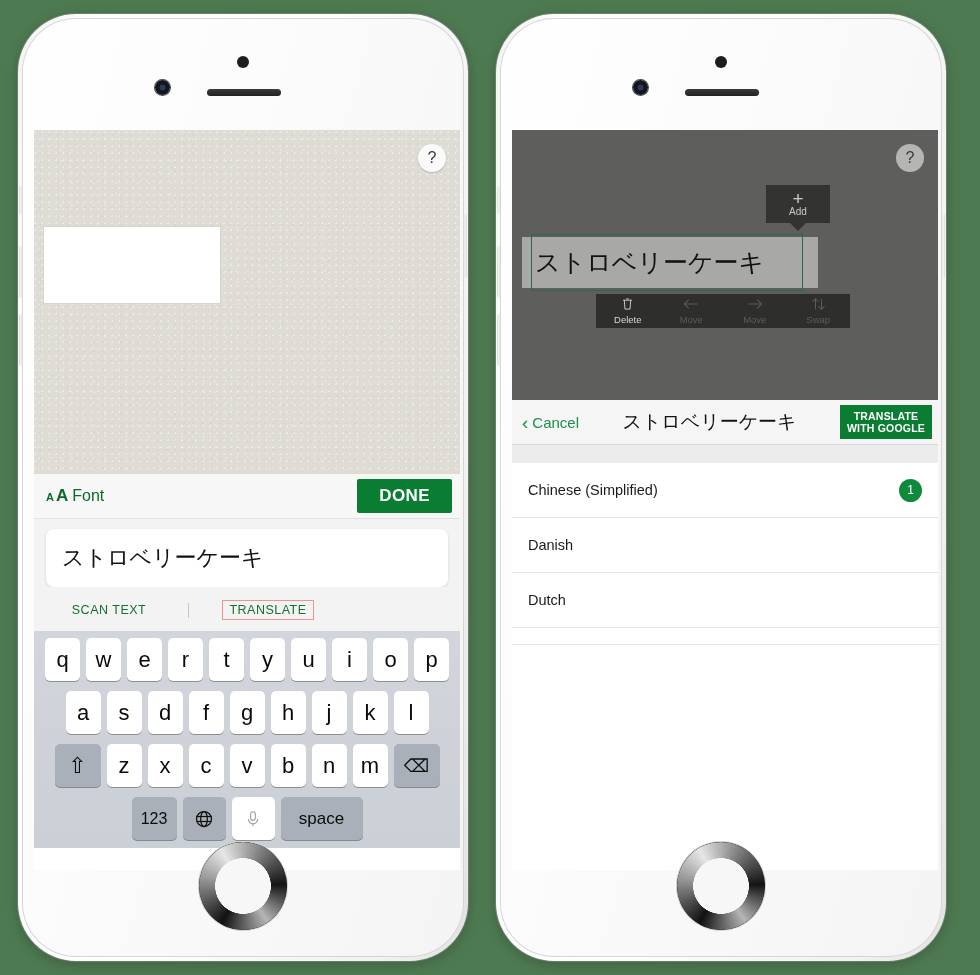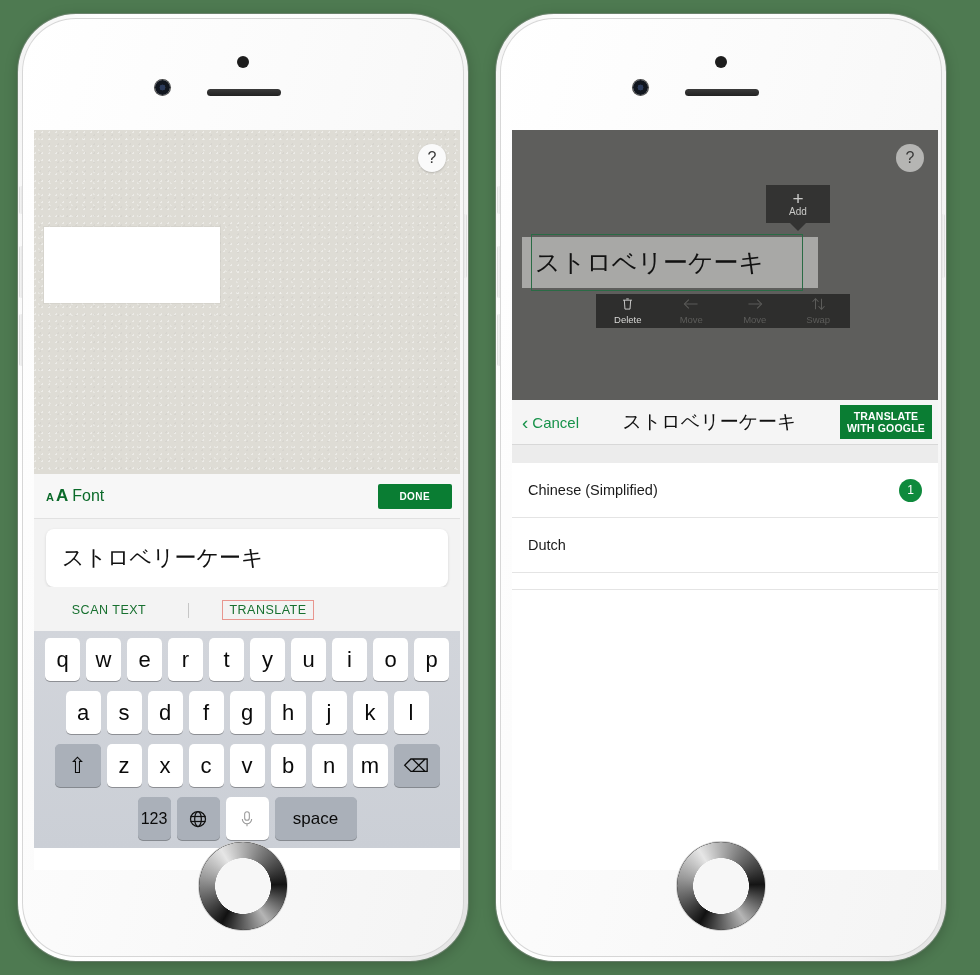--- a/index.html
+++ b/index.html
@@ -125,21 +125,21 @@
     border-bottom:1px solid #e1e1e1;
     display:flex;align-items:center;justify-content:space-between;
     padding:0 8px 0 12px;
   }
   .font-label {
     color:#0b6a2a; font-size:16px; display:flex; align-items:baseline; gap:4px;
   }
   .font-label .aa-small{font-size:11px;font-weight:700;}
   .font-label .aa-big{font-size:17px;font-weight:700;margin-left:-2px;}
   .done-btn {
-    background:#0a7d33; color:#fff; font-size:10px; font-weight:700;
+    background:#0a7d33; color:#fff; font-size:17px; font-weight:700;
     letter-spacing:.4px; padding:7px 22px; border-radius:2px;
   }
 
   .edit-zone { background:#f3f3f3; padding:10px 12px 0 12px; }
   .text-input {
     background:#fff; border-radius:8px;
     box-shadow:0 1px 3px rgba(0,0,0,.13);
     height:58px; display:flex; align-items:center;
     padding:0 16px; font-size:22px; color:#111;
   }
@@ -167,21 +167,21 @@
     background:#fff; border-radius:5px;
     box-shadow:0 1px 0 #8d8f94;
     height:43px; width:35px;
     display:flex;align-items:center;justify-content:center;
     font-size:22px; color:#0a0a0a;
   }
   .key.dark{ background:#aab0b9; box-shadow:0 1px 0 #85898f; }
   .key.wide{ width:46px; }
   .key.space{ width:170px; font-size:17px; }
   .key.ret{ width:82px; font-size:17px; background:#aab0b9; box-shadow:0 1px 0 #85898f; }
-  .key.num{ width:33px; font-size:16px; background:#aab0b9; box-shadow:0 1px 0 #85898f;}
+  .key.num{ width:45px; font-size:16px; background:#aab0b9; box-shadow:0 1px 0 #85898f;}
   .key.globe{ width:43px; background:#aab0b9; box-shadow:0 1px 0 #85898f;}
   .key.mic{ width:43px; }
   .krow.r2{ padding:0 18px; }
 
   
   .editor-area{
     position:relative; height:270px; background:#5e5e5c;
   }
   .editor-help{
     position:absolute; top:14px; right:14px;
@@ -437,20 +437,23 @@
       </div>
 
       <div class="list-gap"></div>
 
       <div class="lang-list">
         <div class="lang-row">
           <span>Chinese (Simplified)</span>
           <span class="badge">1</span>
         </div>
         <div class="lang-row">
+          <span>Danish</span>
+        </div>
+        <div class="lang-row">
           <span>Dutch</span>
         </div>
         <div class="list-end"></div>
       </div>
 
     </div>
     <div class="home"></div>
   </div>
 </div>
 

